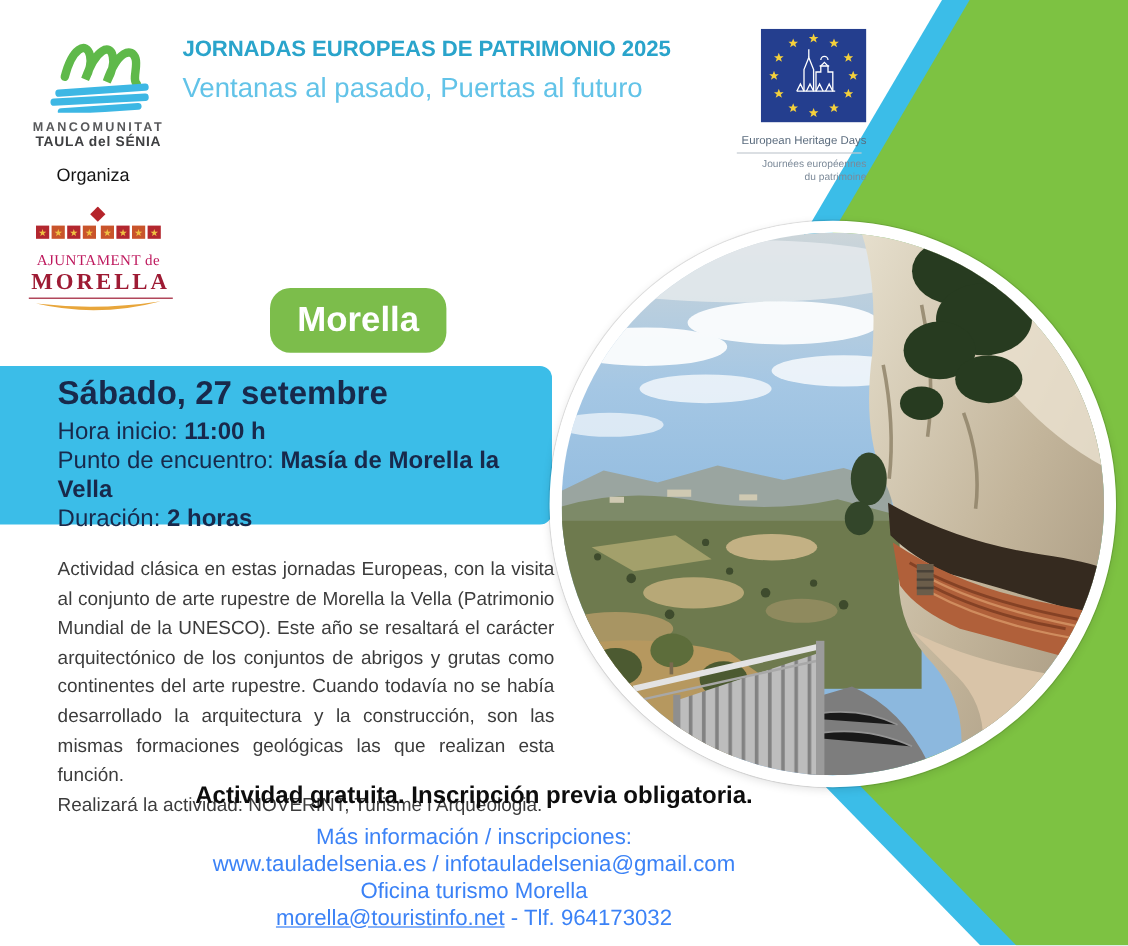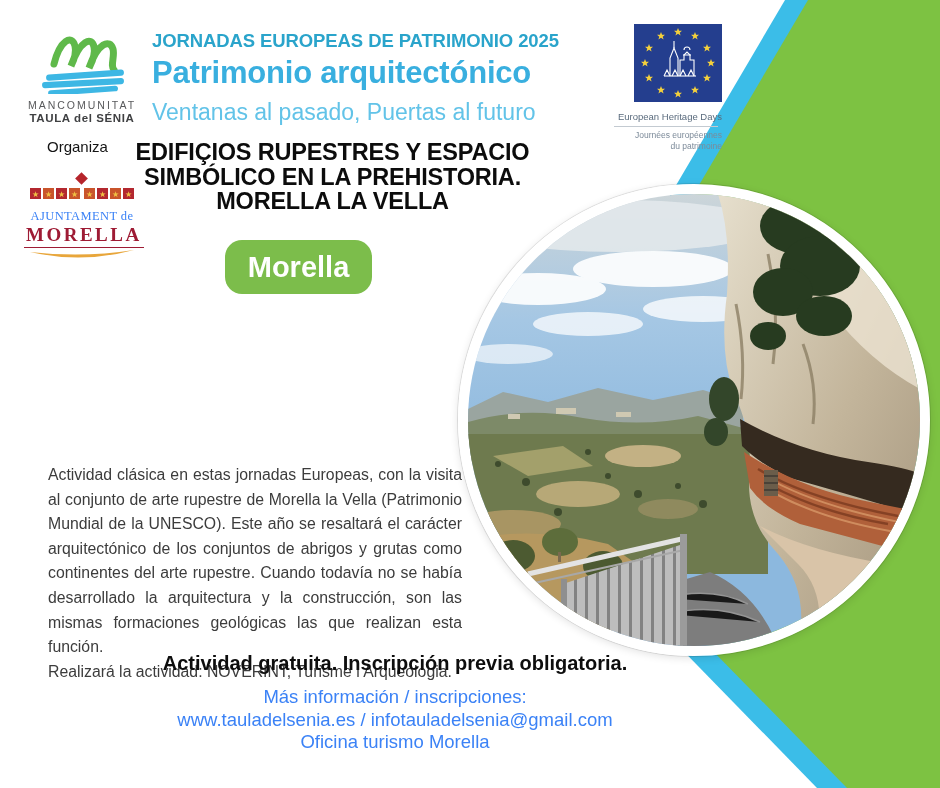--- a/index.html
+++ b/index.html
@@ -5,36 +5,36 @@
   html,body{margin:0;padding:0;background:#ffffff;}
   .poster{
     position:relative;width:940px;height:788px;overflow:hidden;background:#ffffff;
     font-family:"Liberation Sans",sans-serif;
   }
   .abs{position:absolute;}
   
   .bg-svg{position:absolute;left:0;top:0;width:940px;height:788px;z-index:0;}
   
   .manco{left:24px;top:20px;width:116px;text-align:center;z-index:3;}
-  .manco-line1{font-size:10.5px;letter-spacing:2px;color:#58595b;font-weight:400;margin-top:1px;}
+  .manco-line1{font-size:10.5px;letter-spacing:2px;color:#58595b;font-weight:700;margin-top:1px;}
   .manco-line2{font-size:11.5px;letter-spacing:.6px;color:#3f4042;font-weight:bold;margin-top:1px;}
   
   .header{left:152px;top:30px;z-index:3;width:470px;}
   .h-line1{font-size:18.5px;font-weight:800;color:#2aa4cb;letter-spacing:-.1px;}
   .h-line2{font-size:31px;font-weight:800;color:#39afdf;margin-top:3px;letter-spacing:-.2px;}
   .h-line3{font-size:23px;font-weight:400;color:#62c3e8;margin-top:8px;}
   
   .eu{left:610px;top:24px;width:112px;text-align:right;z-index:3;}
   .eu-cap1{font-size:9.5px;color:#5a6b7d;margin-top:5px;}
   .eu-div{height:1px;background:#c3cad1;margin:4px 4px 3px 4px;}
   .eu-cap2{font-size:8.5px;color:#7c8a99;line-height:11px;}
   
   .organiza{left:47px;top:138px;font-size:15px;font-weight:normal;color:#141414;z-index:3;}
   .morella-logo{left:24px;top:172px;width:116px;text-align:center;z-index:3;font-family:"Liberation Serif",serif;}
-  .aj-line{font-size:12.5px;color:#3b82f6;letter-spacing:.4px;margin-top:1px;}
+  .aj-line{font-size:12.5px;color:#be185d;letter-spacing:.4px;margin-top:1px;}
   .mor-line{display:inline-block;font-size:19px;font-weight:bold;color:#9e1b34;letter-spacing:2.5px;border-bottom:1.5px solid #9e1b34;padding:0 2px 1px 2px;margin-top:0px;}
   
   .title{left:105px;top:140px;width:455px;text-align:center;z-index:3;
     font-size:23.5px;font-weight:800;line-height:24.5px;color:#0c0c0c;letter-spacing:-.2px;}
   
   .badge{left:225px;top:240px;width:147px;height:54px;background:#7cbd4b;border-radius:17px;
     display:flex;align-items:center;justify-content:center;z-index:3;
     color:#ffffff;font-size:29px;font-weight:bold;}
   
   .infobox{left:0;top:305px;width:460px;height:132px;background:#3bbde8;border-radius:0 10px 10px 0;
@@ -73,21 +73,20 @@
         <rect x="12" y="60" width="82" height="6.2" rx="3" fill="#3db7e4" transform="rotate(-3 53 63)"></rect>
         <rect x="18" y="68" width="70" height="5.6" rx="3" fill="#3db7e4" transform="rotate(-4 53 70)"></rect>
       </g>
     </svg>
     <div class="manco-line1">MANCOMUNITAT</div>
     <div class="manco-line2">TAULA del SÉNIA</div>
   </div>
 
   <div class="abs header">
     <div class="h-line1">JORNADAS EUROPEAS DE PATRIMONIO 2025</div>
-    <div class="h-line2">Patrimonio arquitectónico</div>
     <div class="h-line3">Ventanas al pasado, Puertas al futuro</div>
   </div>
 
   <div class="abs eu">
     <svg width="88" height="78" viewBox="0 0 88 78">
       <rect x="0" y="0" width="88" height="78" fill="#243e8e"></rect>
       <g fill="#f4d03c">
         <g transform="translate(44,8)">
             <path d="M0,-4 L1.1,-1.2 4,-1.2 1.7,0.7 2.6,3.4 0,1.8 -2.6,3.4 -1.7,0.7 -4,-1.2 -1.1,-1.2 Z"></path>
           </g>
@@ -166,28 +165,29 @@
         </g>
       </g>
     </svg>
     <div class="aj-line">AJUNTAMENT de</div>
     <div><span class="mor-line">MORELLA</span></div>
     <svg width="112" height="14" viewBox="0 0 112 14">
       <path d="M4 4 Q56 16 108 2 Q57 10 4 4 Z" fill="#e8a63b"></path>
     </svg>
   </div>
 
-  <div class="abs title">
-    <div>EDIFIÇIOS RUPESTRES Y ESPACIO</div>
-    <div>SIMBÓLICO EN LA PREHISTORIA.</div>
-    <div>MORELLA LA VELLA</div>
-  </div>
 
   <div class="abs badge">Morella</div>
 
+  <div class="abs infobox">
+    <div class="date">Sábado, 27 setembre</div>
+    <div class="row"><span>Hora inicio: </span><b>11:00 h</b></div>
+    <div class="row"><span>Punto de encuentro: </span><b>Masía de Morella la Vella</b></div>
+    <div class="row"><span>Duración: </span><b>2 horas</b></div>
+  </div>
 
   <div class="abs desc">
     <p class="just">Actividad clásica en estas jornadas Europeas, con la visita al conjunto de arte rupestre de Morella la Vella (Patrimonio Mundial de la UNESCO). Este año se resaltará el carácter arquitectónico de los conjuntos de abrigos y grutas como continentes del arte rupestre. Cuando todavía no se había desarrollado la arquitectura y la construcción, son las mismas formaciones geológicas las que realizan esta función.</p>
     <p>Realizará la actividad: NOVERINT, Turisme i Arqueologia.</p>
   </div>
 
   <div class="abs photo">
     <svg width="452" height="452" viewBox="0 0 452 452">
       <defs>
         <linearGradient id="sky" x1="0" y1="0" x2="0" y2="1">
@@ -294,15 +294,16 @@
       <rect x="212" y="340" width="7" height="112" fill="#9b9b9b"></rect>
       <rect x="93" y="385" width="6" height="67" fill="#8f8f8f"></rect>
     </svg>
   </div>
 
   <div class="abs free-line">Actividad gratuita. Inscripción previa obligatoria.</div>
   <div class="abs contact">
     <div>Más información / inscripciones:</div>
     <div>www.tauladelsenia.es / infotauladelsenia@gmail.com</div>
     <div>Oficina turismo Morella</div>
+    <div><span class="email">morella@touristinfo.net</span><span> - Tlf. 964173032</span></div>
   </div>
 
 </div>
 
 </body></html>

